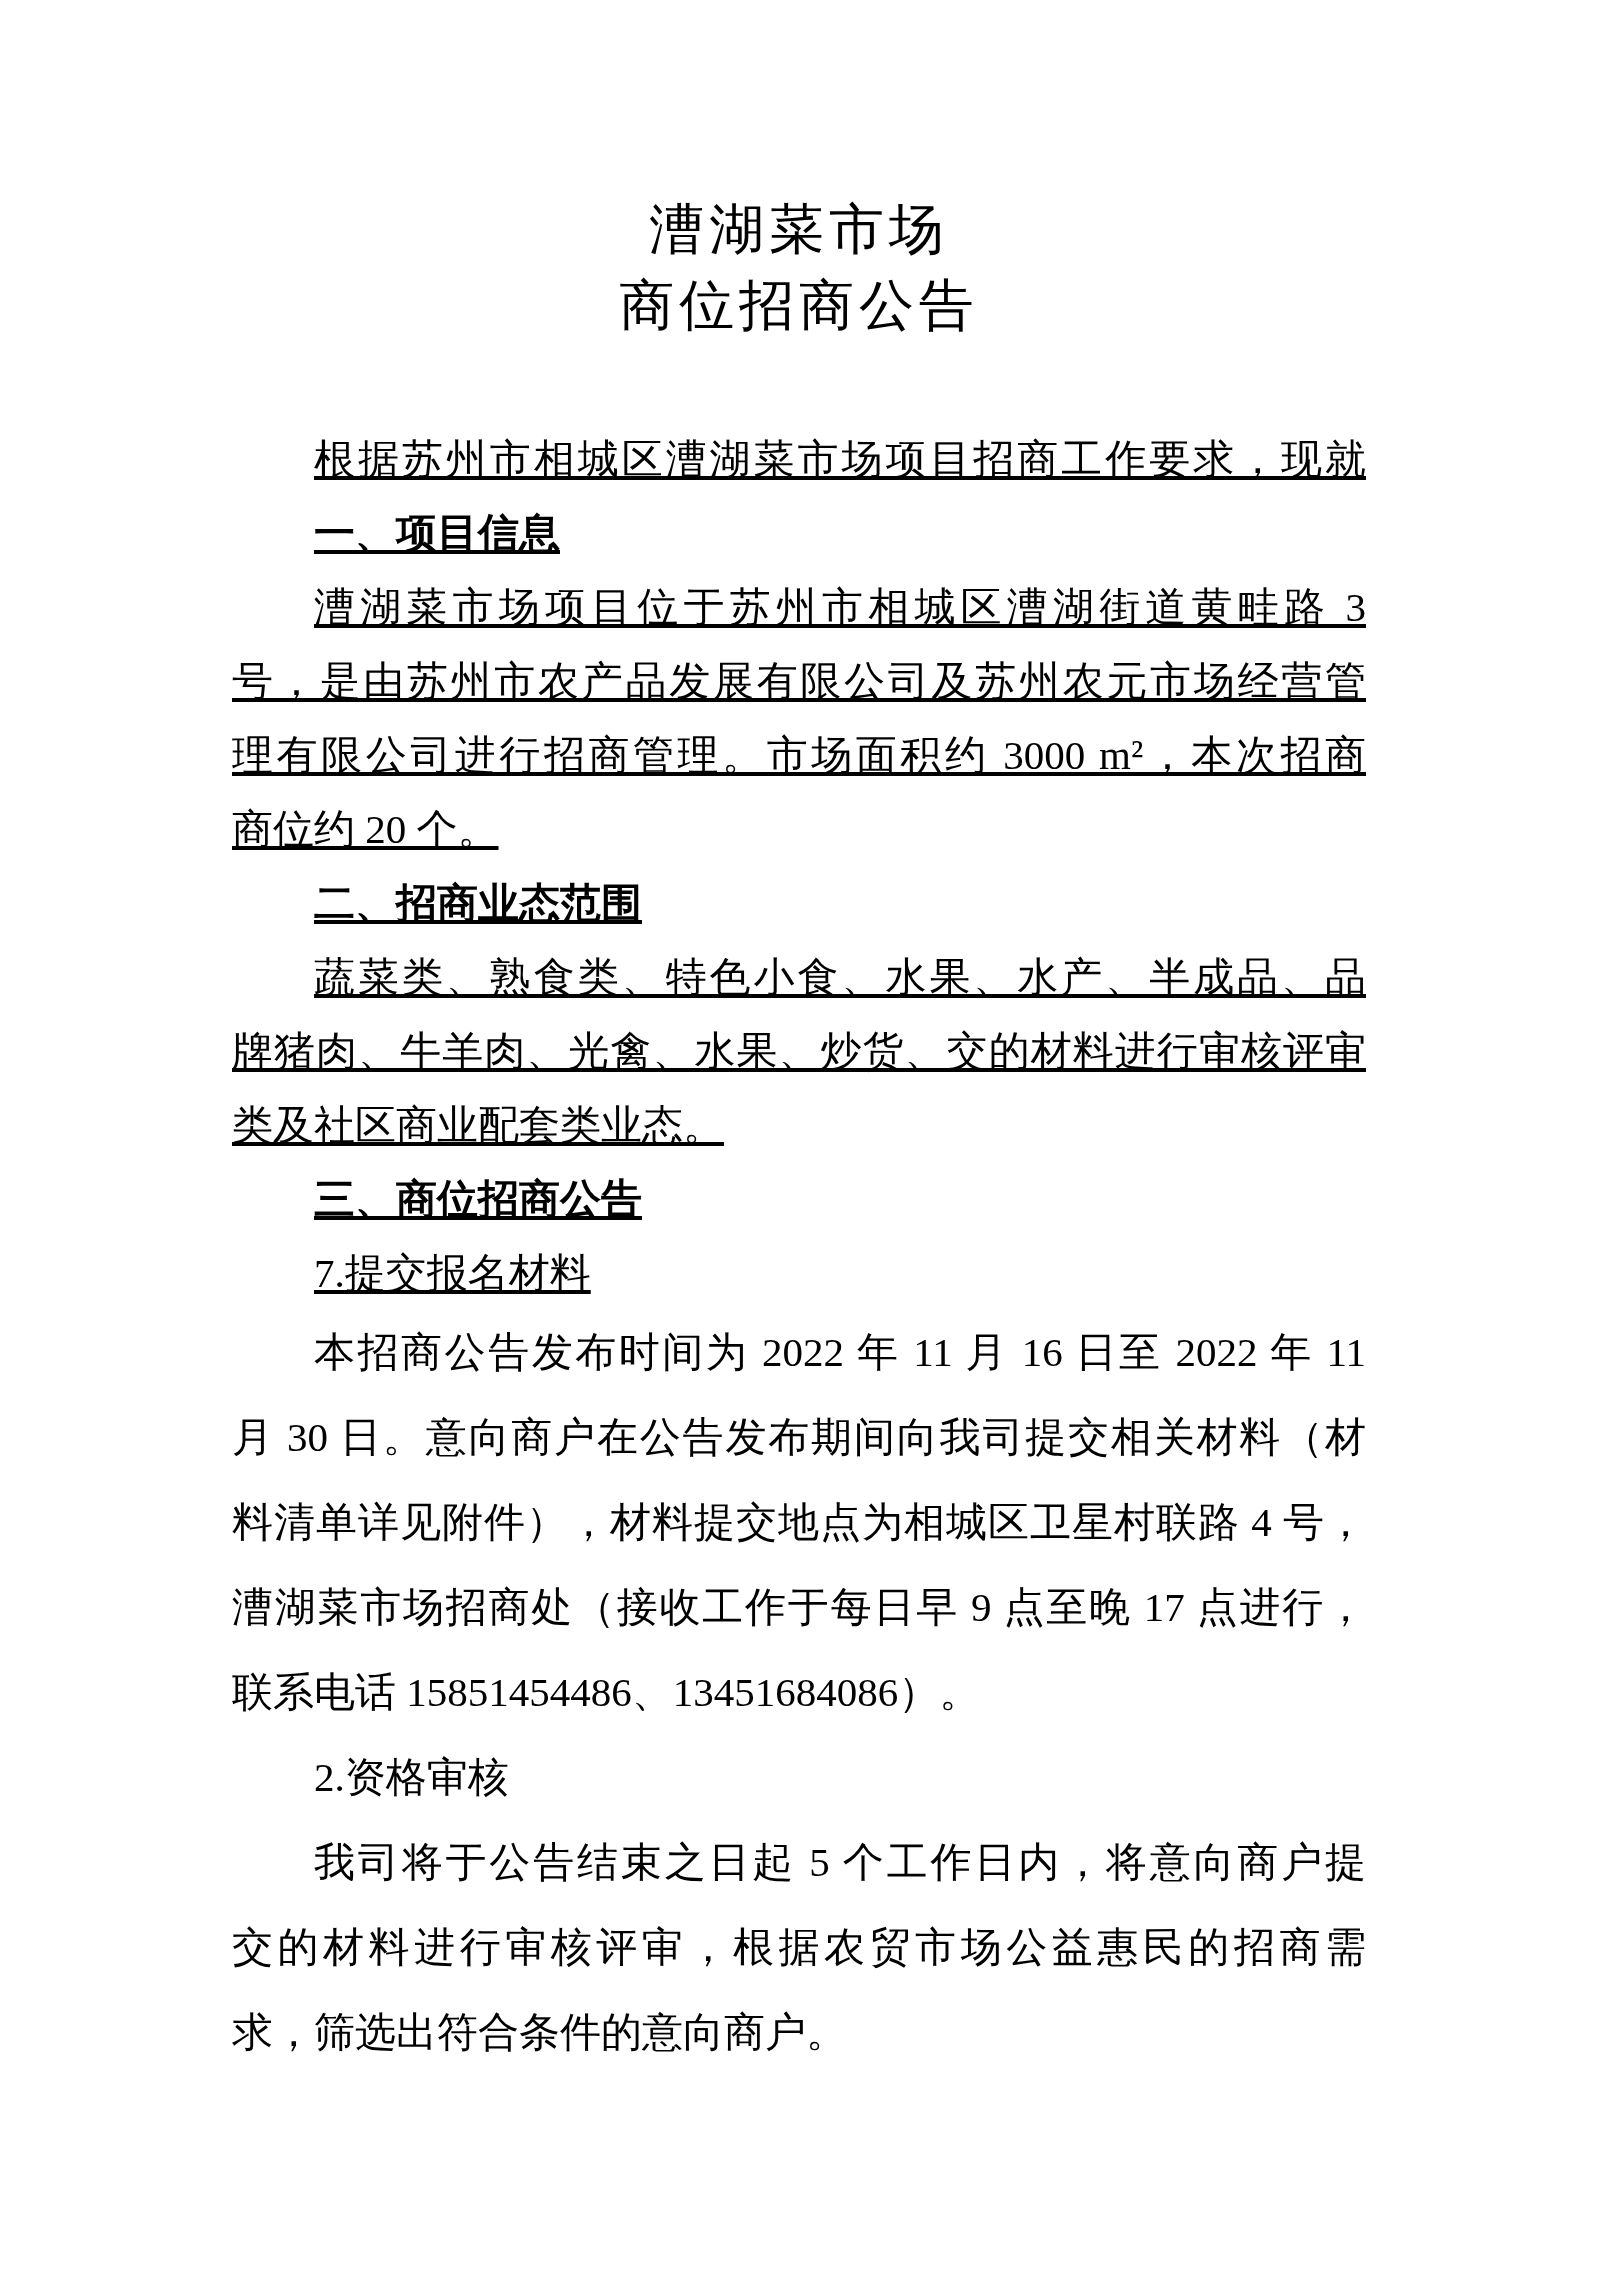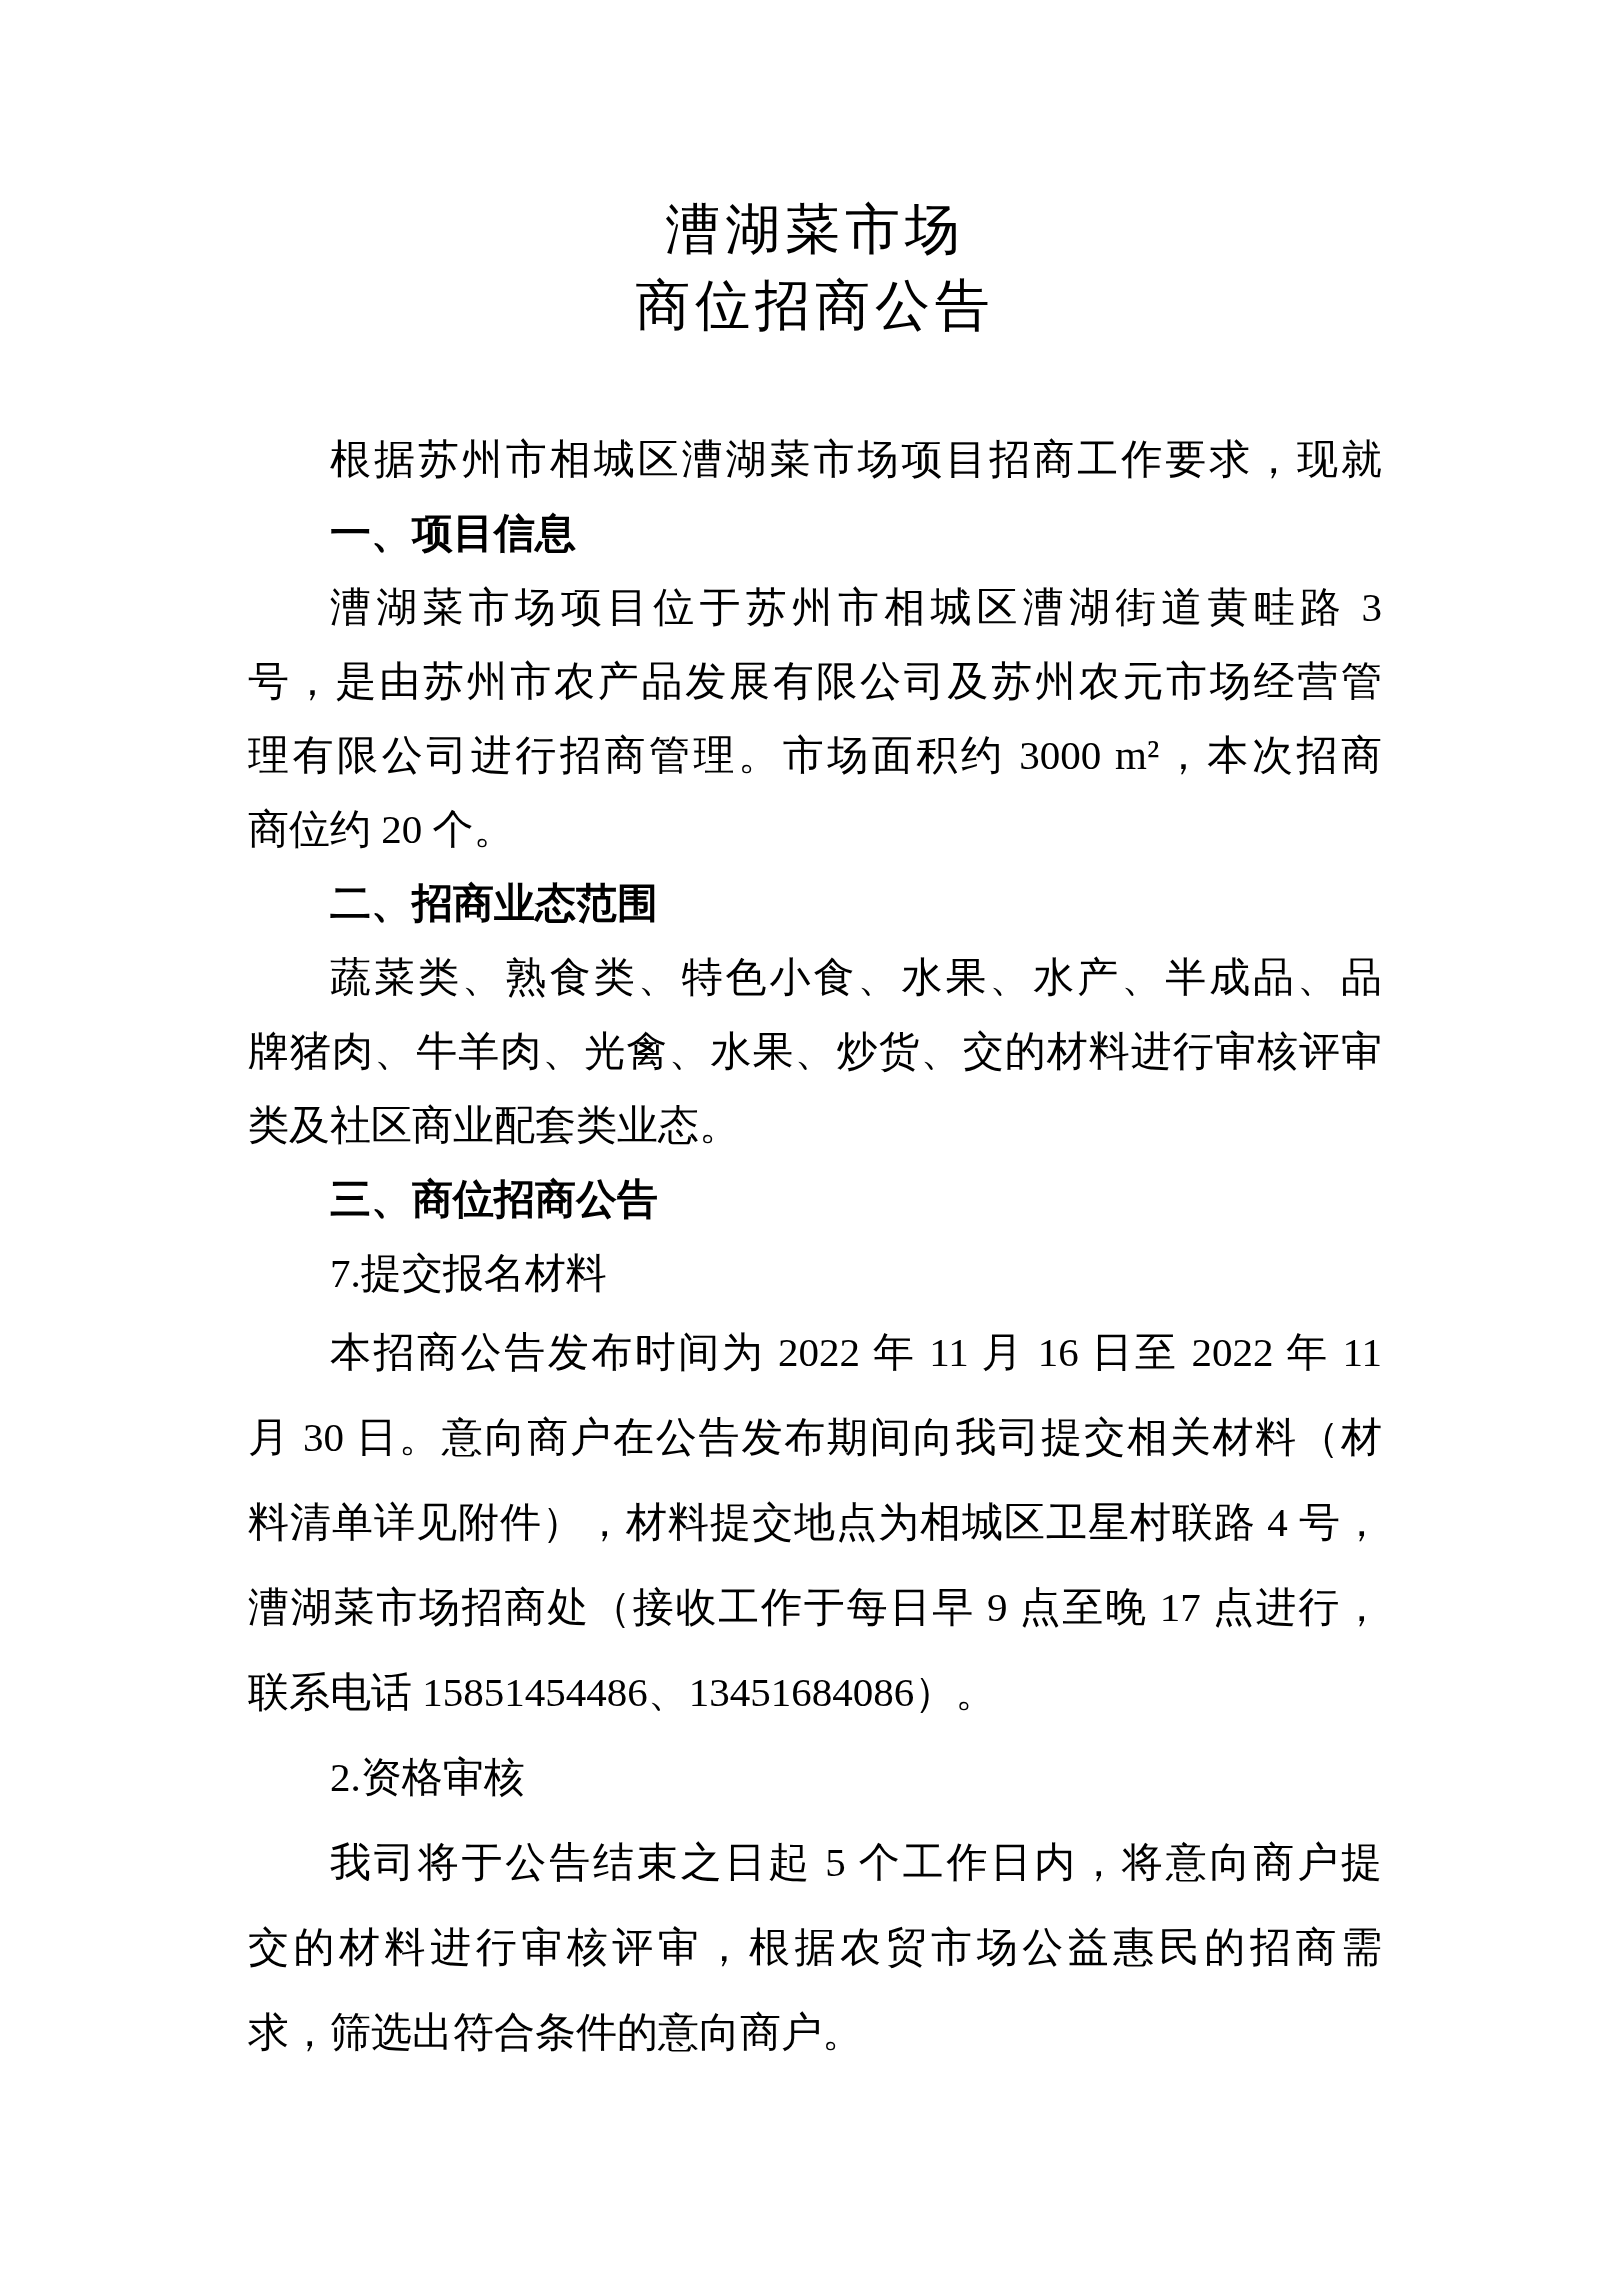--- a/index.html
+++ b/index.html
@@ -11,38 +11,38 @@
     height: 2293px;
     background: #ffffff;
     color: #000000;
     font-family: "Liberation Serif", "DejaVu Serif", serif;
     position: relative;
     overflow: hidden;
   }
   .doc {
     position: absolute;
     top: 192px;
-    left: 248px;
+    left: 232px;
     width: 1134px;
   }
   .title-line {
     font-size: 55px;
     line-height: 76px;
     text-align: center;
     letter-spacing: 4.9px;
     white-space: nowrap;
   }
   .title-spacer {
     height: 78px;
   }
   .line {
     font-size: 41px;
     text-align: left;
   }
-  .line.z1 { line-height: 74px; }
+  .line.z1 { line-height: 74px; text-decoration: underline; }
   .line.z2 { line-height: 85px; }
   .line.fill {
     text-align: justify;
     text-align-last: justify;
   }
   .line.indent { text-indent: 82px; }
   .line.bold { font-weight: bold; }
 </style>
 </head>
 <body>

